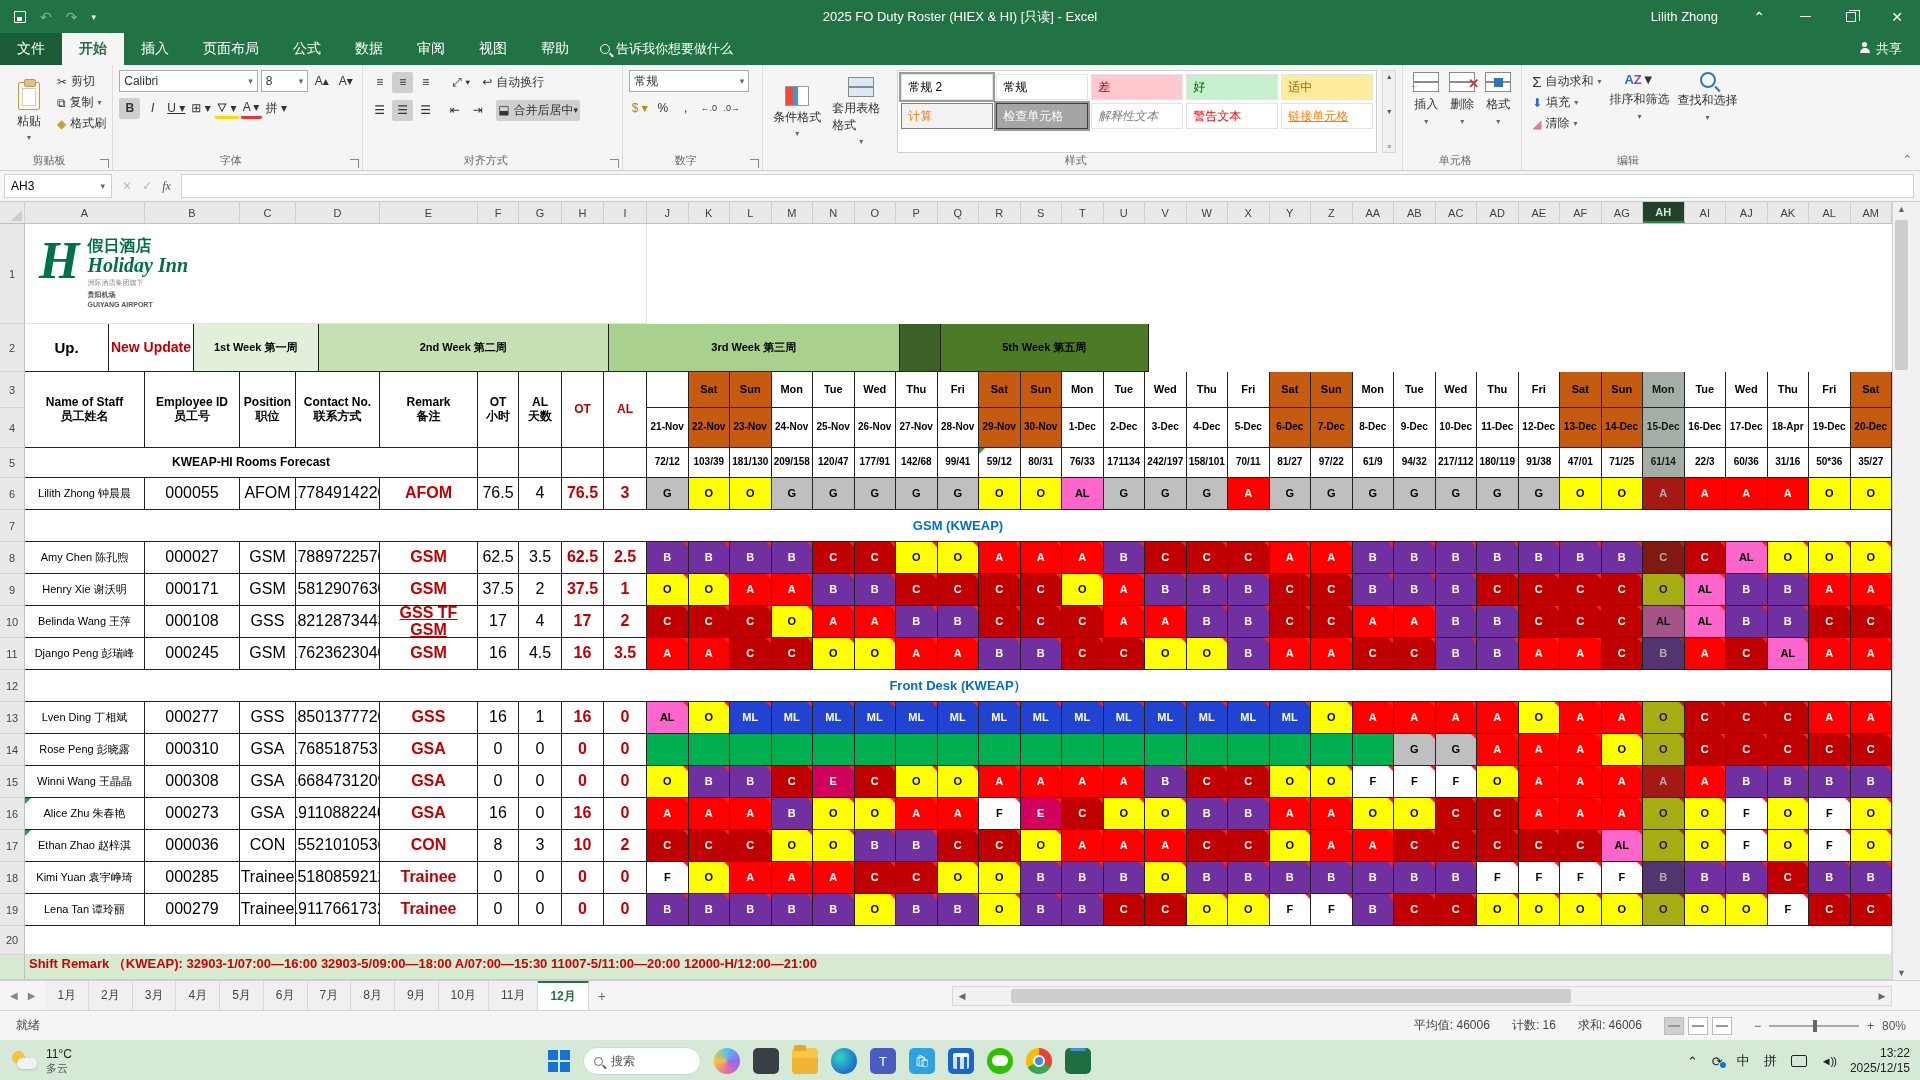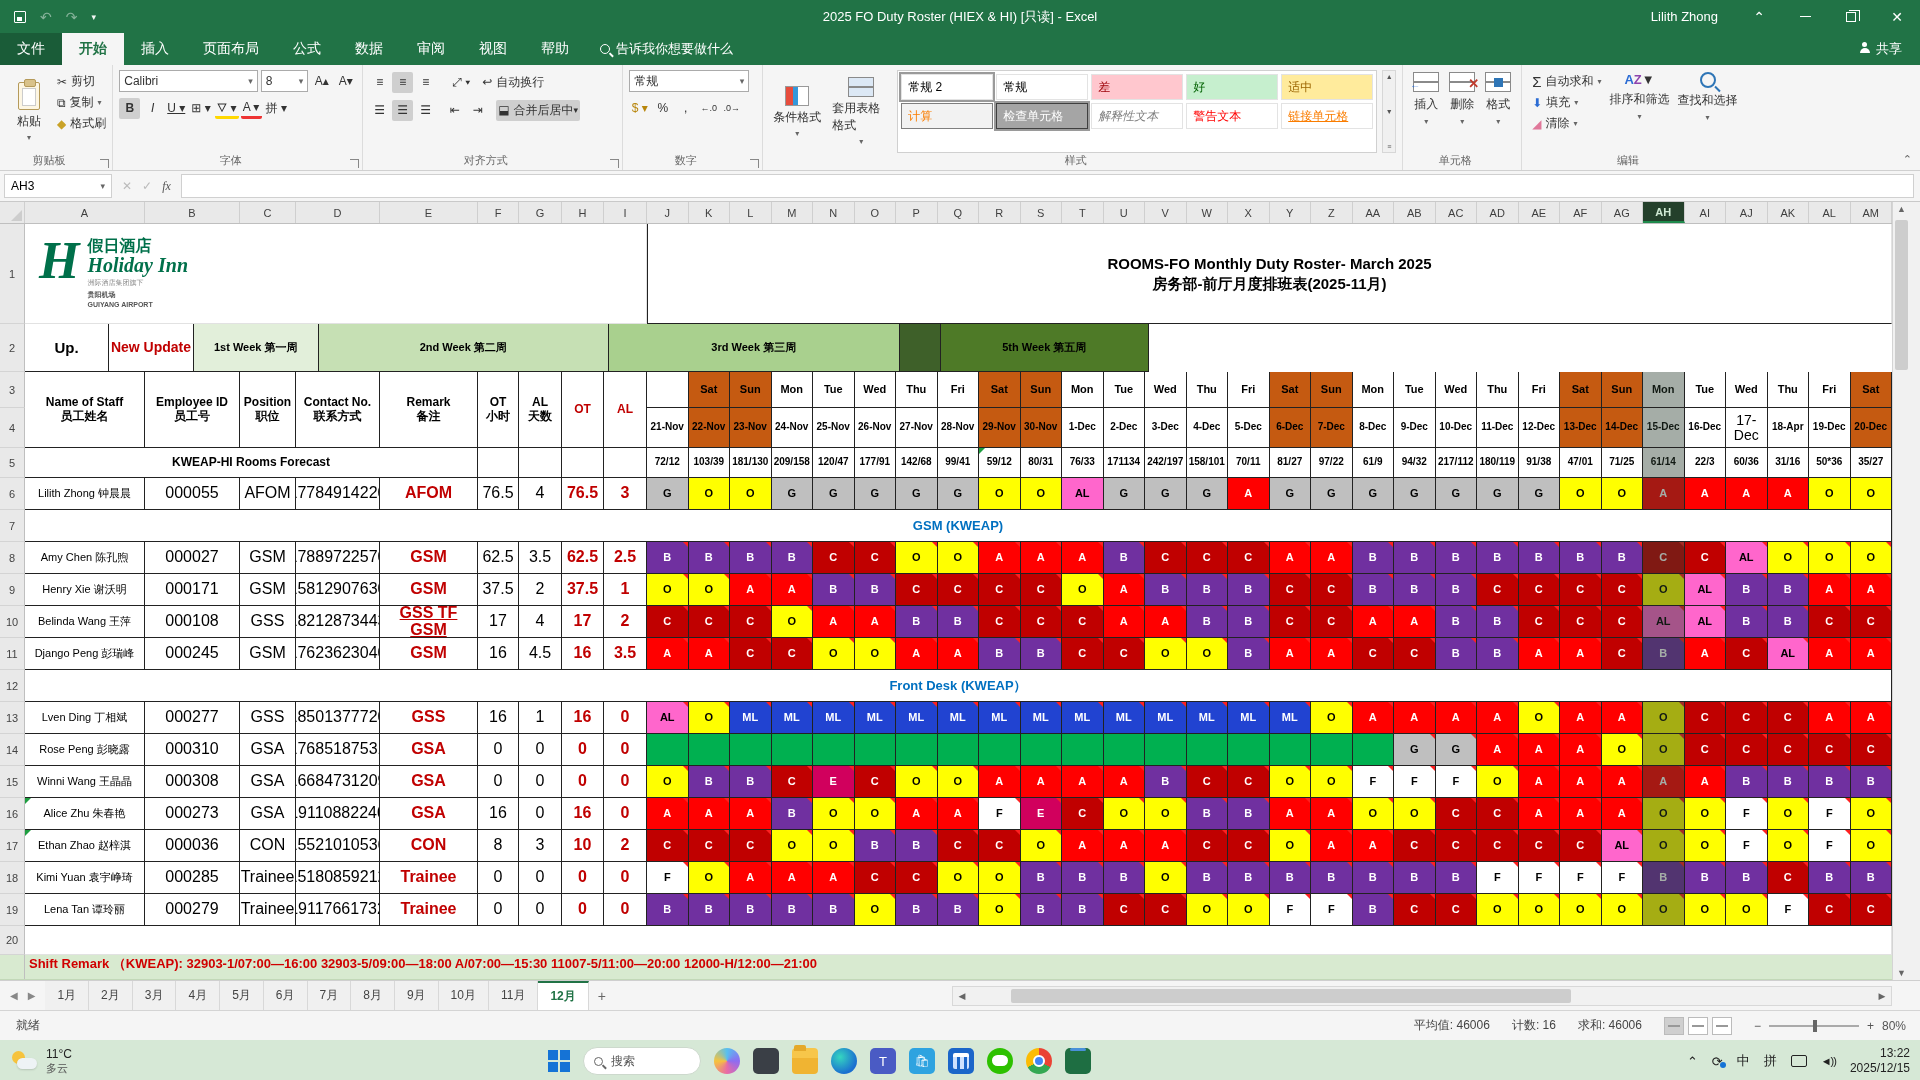--- a/index.html
+++ b/index.html
@@ -484,24 +484,20 @@
               <div class="logo-cn">假日酒店</div>
               <div class="logo-en">Holiday Inn</div>
               <div class="logo-sub">洲际酒店集团旗下</div>
               <div class="logo-air">
                 <div>贵阳机场</div>
                 <div>GUIYANG AIRPORT</div>
               </div>
             </div>
           </div>
         </div>
-        <div class="cell title-cell" style="width: 1245px; height: 100px;">
-          <div class="title-en">ROOMS-FO Monthly Duty Roster- March 2025</div>
-          <div class="title-cn">房务部-前厅月度排班表(2025-11月)</div>
-        </div>
       </div>
       <div class="grow" style="height: 48px;">
         <div class="gut" style="width: 25px; height: 48px;">2</div>
         <div class="cell " style="width: 84px; height: 48px; font-weight: bold; font-size: 15px;">Up.</div>
         <div class="cell red" style="width: 85px; height: 48px; font-weight: bold; font-size: 14px;">New Update</div>
         <div class="cell " style="width: 124.5px; height: 48px; background: rgb(226, 239, 218); font-weight: bold; font-size: 11px;">1st Week 第一周</div>
         <div class="cell " style="width: 290.5px; height: 48px; background: rgb(198, 224, 180); font-weight: bold; font-size: 11px;">2nd Week 第二周</div>
         <div class="cell " style="width: 290.5px; height: 48px; background: rgb(169, 208, 142); font-weight: bold; font-size: 11px;">3rd Week 第三周</div>
         <div class="cell selov" style="width: 41.5px; height: 48px; background: rgb(78, 122, 39);"></div>
         <div class="cell " style="width: 207.5px; height: 48px; background: rgb(78, 122, 39); font-weight: bold; font-size: 11px;">5th Week 第五周</div>
@@ -644,21 +640,21 @@
         <div style="display: flex; flex-direction: column;">
           <div class="cell selov" style="width: 41.5px; height: 36px; font-weight: bold; font-size: 11px;">Mon</div>
           <div class="cell selov" style="width: 41.5px; height: 40px; font-weight: bold; font-size: 10px;">15-Dec</div>
         </div>
         <div style="display: flex; flex-direction: column;">
           <div class="cell " style="width: 41.5px; height: 36px; font-weight: bold; font-size: 11px;">Tue</div>
           <div class="cell " style="width: 41.5px; height: 40px; font-weight: bold; font-size: 10px;">16-Dec</div>
         </div>
         <div style="display: flex; flex-direction: column;">
           <div class="cell " style="width: 41.5px; height: 36px; font-weight: bold; font-size: 11px;">Wed</div>
-          <div class="cell " style="width: 41.5px; height: 40px; font-weight: normal; font-size: 14px;">17-Dec</div>
+          <div class="cell " style="width: 41.5px; height: 40px; font-weight: bold; font-size: 10px;">17-Dec</div>
         </div>
         <div style="display: flex; flex-direction: column;">
           <div class="cell " style="width: 41.5px; height: 36px; font-weight: bold; font-size: 11px;">Thu</div>
           <div class="cell " style="width: 41.5px; height: 40px; font-weight: bold; font-size: 10px;">18-Apr</div>
         </div>
         <div style="display: flex; flex-direction: column;">
           <div class="cell " style="width: 41.5px; height: 36px; font-weight: bold; font-size: 11px;">Fri</div>
           <div class="cell " style="width: 41.5px; height: 40px; font-weight: bold; font-size: 10px;">19-Dec</div>
         </div>
         <div style="display: flex; flex-direction: column;">

